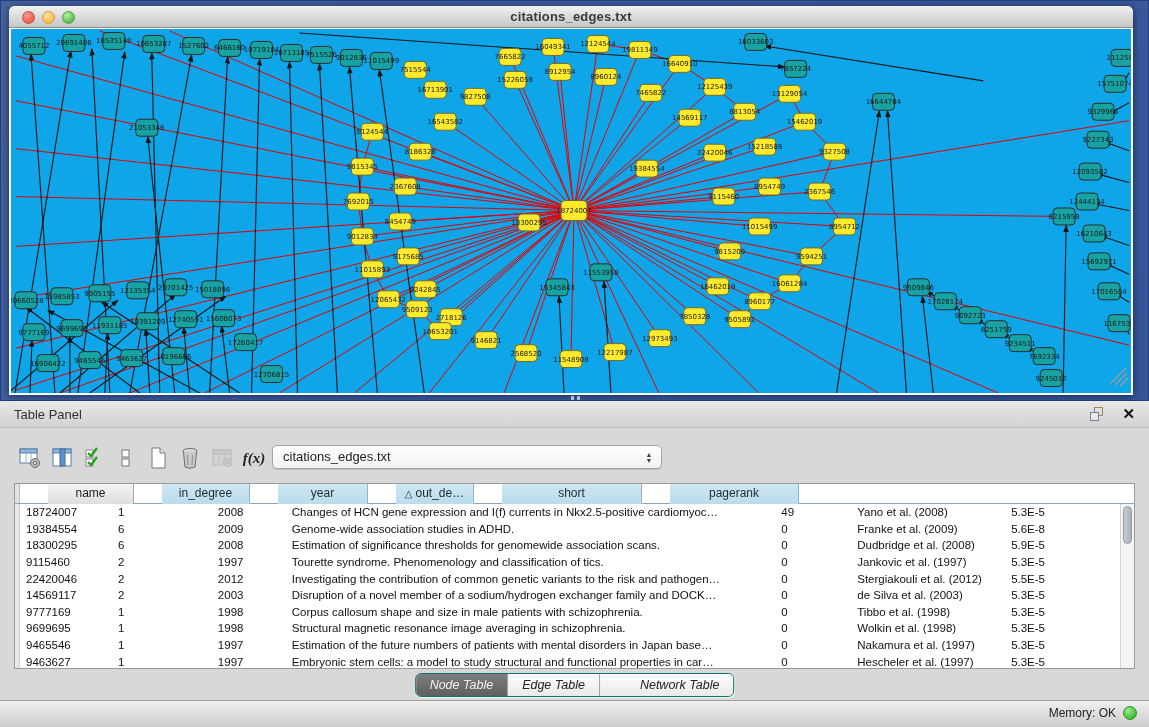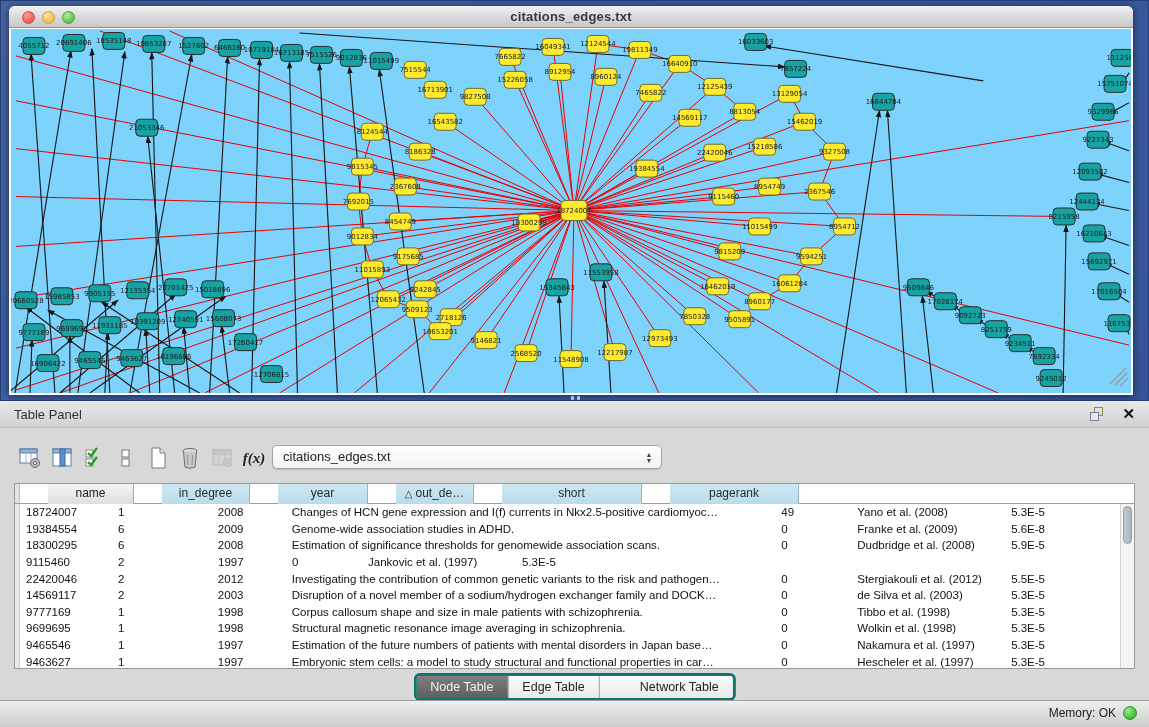--- a/index.html
+++ b/index.html
@@ -14,21 +14,21 @@
     border-radius:6px 6px 0 0; background:#fff; box-shadow:0 1px 8px rgba(0,0,0,.55); }
   #titlebar { height:22px; border-radius:6px 6px 0 0;
     background:linear-gradient(#F2F2F2,#D9D9D9 55%,#C8C8C8);
     border-bottom:1px solid #8f8f8f; position:relative; }
   #window-title { position:absolute; left:0; right:0; top:3px; text-align:center;
     font-size:13px; font-weight:700; color:#3a3a3a; letter-spacing:.2px; }
   .traffic { position:absolute; top:5px; width:13px; height:13px; border-radius:50%; }
   #tl-close { left:13px; background:radial-gradient(circle at 35% 28%, #ff9a90, #ee6156 65%); border:1px solid #c44f44; }
   #tl-min   { left:33px; background:radial-gradient(circle at 35% 28%, #ffe2a0, #f5bf4f 65%); border:1px solid #d09f3e; }
   #tl-zoom  { left:53px; background:radial-gradient(circle at 35% 28%, #b6f0a4, #61c354 65%); border:1px solid #53a343; }
-  #canvas { position:absolute; left:2px; right:2px; top:23px; bottom:2px; background:#7dd3fc; overflow:hidden; }
+  #canvas { position:absolute; left:2px; right:2px; top:23px; bottom:2px; background:#0ea5e9; overflow:hidden; }
   #graph-svg { position:absolute; left:0; top:0; width:100%; height:100%; }
   .edge-r { stroke:#e80000; stroke-width:1; fill:none; }
   .edge-k { stroke:#151515; stroke-width:1.1; fill:none; }
   .node-label { font-family:"DejaVu Sans", sans-serif; font-size:7px; fill:#1c1c1c; text-anchor:middle; }
   .grip-line { stroke:#9a9a9a; stroke-width:1.4; }
   #splitter-grip { position:absolute; left:566px; top:396px; width:18px; height:4px; display:flex; gap:3px; justify-content:center; }
   #splitter-grip i { width:3px; height:4px; background:#b9c3d8; border-radius:1px; }
 
   
   #table-panel { position:absolute; left:0; top:401px; width:1149px; height:299px; background:#D8D8D8; }
@@ -63,22 +63,22 @@
   .hdr-cell .sort-tri { font-size:10px; margin-right:3px; color:#333; }
   #table-body { position:absolute; left:0; top:20px; right:14px; bottom:0; overflow:hidden; }
   .t-row { display:flex; height:16.6px; align-items:center; cursor:default; }
   .t-row .gutter { width:5px; align-self:stretch; background:#e9e9e9; border-right:1px solid #cfcfcf; }
   .t-cell { font-size:11.5px; color:#111; white-space:nowrap; overflow:hidden; }
   #v-scrollbar { position:absolute; right:0; top:20px; bottom:0; width:14px; background:#f4f4f4; border-left:1px solid #d3d3d3; cursor:pointer; }
   #v-thumb { position:absolute; left:2px; top:2px; width:9px; height:38px; border-radius:5px;
     background:linear-gradient(90deg,#c6ccd2,#a9b2ba); border:1px solid #929ba4; }
 
   #table-tabs { position:absolute; left:50%; top:272px; transform:translateX(-50%);
-    display:flex; border:3px solid #0f766e; border-radius:6px; overflow:hidden;
-    box-shadow:0 1px 1px rgba(255,255,255,.7), inset 0 1px 0 rgba(255,255,255,.4); }
+    display:flex; border:1px solid #0f766e; border-radius:6px; overflow:hidden;
+    box-shadow:0 1px 1px rgba(255,255,255,.7), inset 0 1px 0 rgba(255,255,255,.4);font-style:italic; }
   .seg-tab { height:22px; line-height:22px; padding:0 14px; font-size:12.5px; color:#222;
     background:linear-gradient(#fdfdfd,#e9e9e9); border-right:1px solid #9c9c9c; cursor:pointer; }
   .seg-tab:last-child { border-right:none;padding-left:40px; }
   .seg-tab.selected { background:linear-gradient(#7e7e7e,#5f5f5f); color:#f2f2f2; }
 
   
   #status-bar { position:absolute; left:0; top:700px; width:1149px; height:27px;
     background:linear-gradient(#EFEFEF,#CCCCCC); border-top:1px solid #9e9e9e; }
   #memory-wrap { position:absolute; right:12px; top:5px; display:flex; align-items:center; }
   #memory-label { font-size:12px; color:#222; margin-right:7px; }
@@ -596,20 +596,21 @@
           <div class="t-cell" style="width: 490px; padding-left: 8px;">Estimation of significance thresholds for genomewide association scans.</div>
           <div class="t-cell" style="width: 78px; padding-left: 8px;">0</div>
           <div class="t-cell" style="width: 140px; padding-left: 6px;">Dudbridge et al. (2008)</div>
           <div class="t-cell" style="width: 129px; padding-left: 20px;">5.9E-5</div>
         </div>
         <div class="t-row">
           <div class="gutter"></div>
           <div class="t-cell" style="width: 86px; padding-left: 6px;">9115460</div>
           <div class="t-cell" style="width: 88px; padding-left: 12px;">2</div>
           <div class="t-cell" style="width: 90px; padding-left: 24px;">1997</div>
+          <div class="t-cell" style="width: 490px; padding-left: 8px;">Tourette syndrome. Phenomenology and classification of tics.</div>
           <div class="t-cell" style="width: 78px; padding-left: 8px;">0</div>
           <div class="t-cell" style="width: 140px; padding-left: 6px;">Jankovic et al. (1997)</div>
           <div class="t-cell" style="width: 129px; padding-left: 20px;">5.3E-5</div>
         </div>
         <div class="t-row">
           <div class="gutter"></div>
           <div class="t-cell" style="width: 86px; padding-left: 6px;">22420046</div>
           <div class="t-cell" style="width: 88px; padding-left: 12px;">2</div>
           <div class="t-cell" style="width: 90px; padding-left: 24px;">2012</div>
           <div class="t-cell" style="width: 490px; padding-left: 8px;">Investigating the contribution of common genetic variants to the risk and pathogen…</div>

